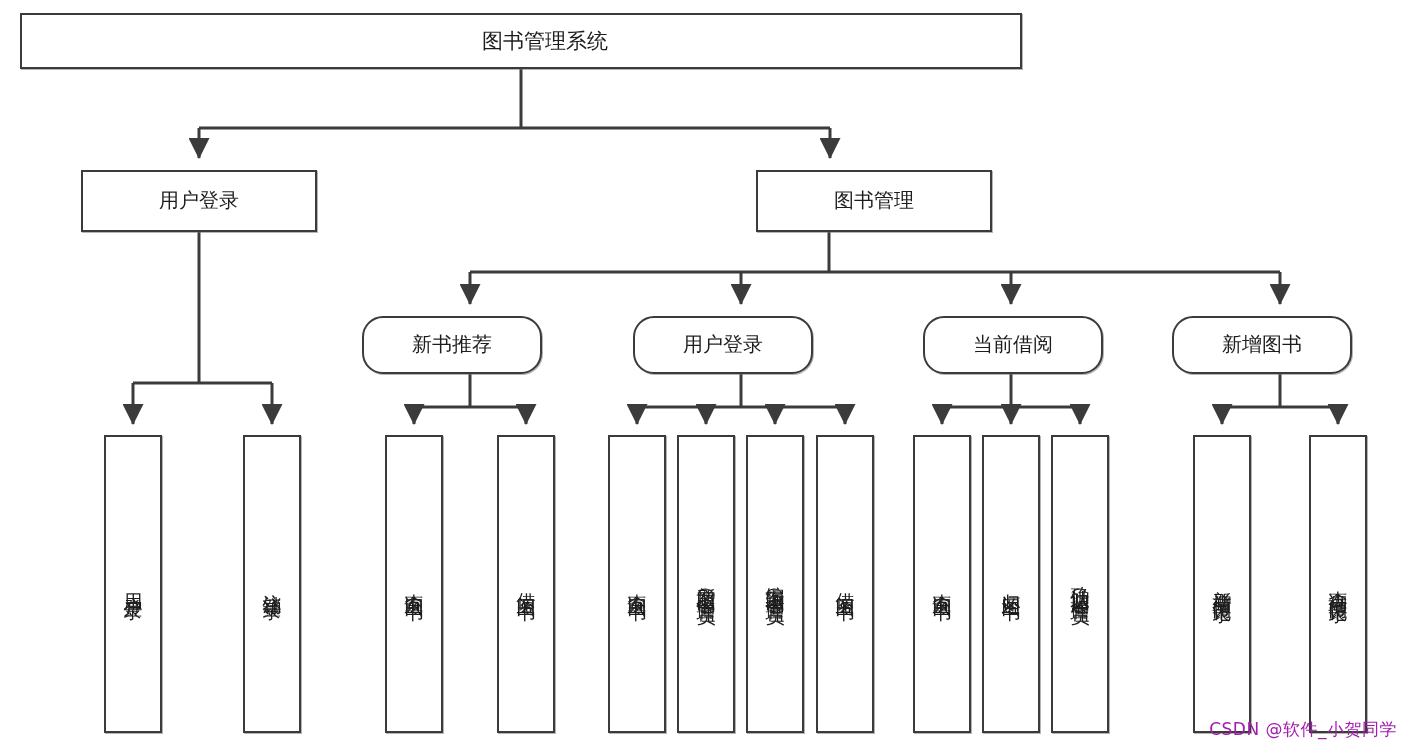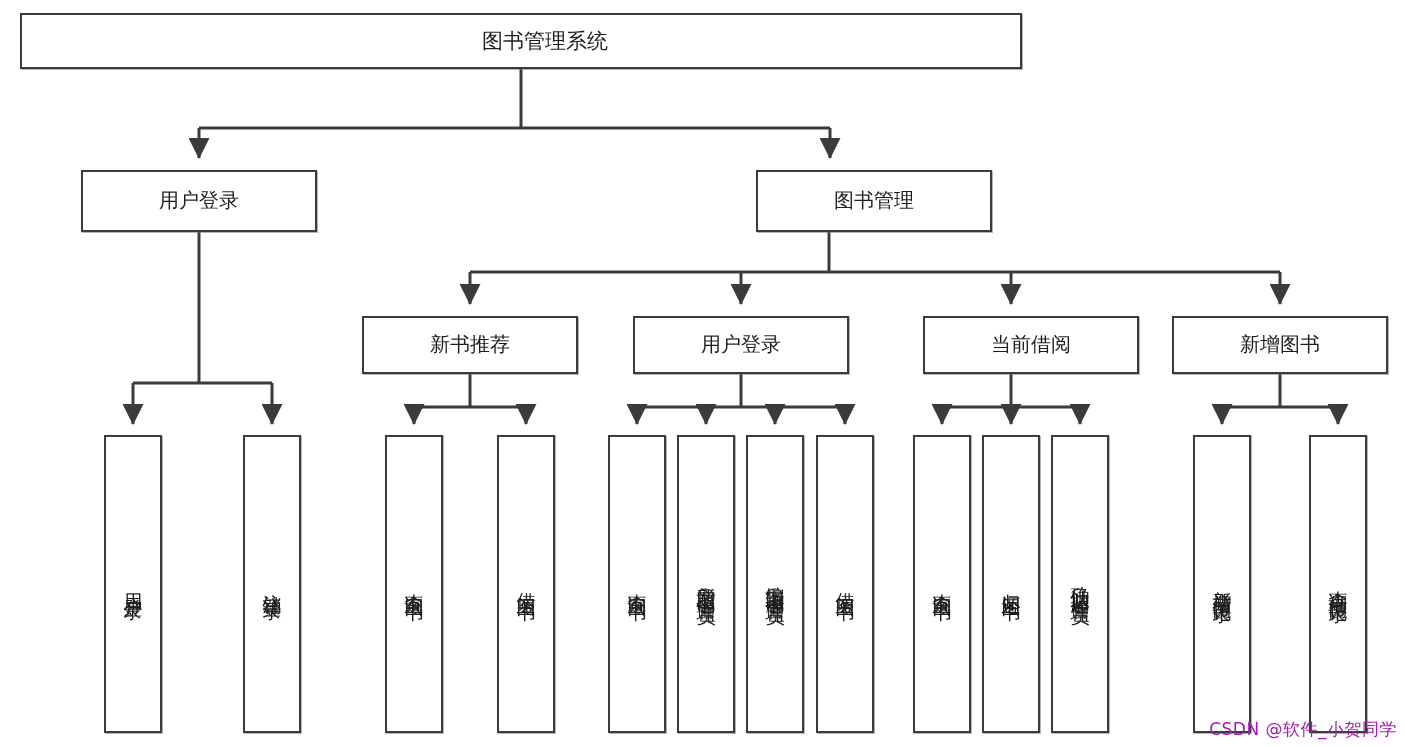--- a/index.html
+++ b/index.html
@@ -54,22 +54,23 @@
   .node.lvl2 {
     height: 62px;
     width: 236px;
     font-size: 20px;
   }
   .node.lvl2.n-user-login { left: 81px; top: 170px; }
   .node.lvl2.n-book-manage { left: 711px; top: 170px; margin-left: 45px; }
 
   .node.lvl3 {
     height: 58px;
-    width: 216px;
+    width: 180px;
     font-size: 20px;
+    border-radius: 21px;
   }
   .node.lvl3.n-newbook   { left: 362px;  top: 316px; }
   .node.lvl3.n-borrow    { left: 633px;  top: 316px; }
   .node.lvl3.n-current   { left: 923px;  top: 316px; }
   .node.lvl3.n-record    { left: 1172px; top: 316px; }
 
   .node.leaf {
     top: 435px;
     height: 298px;
     width: 58px;

